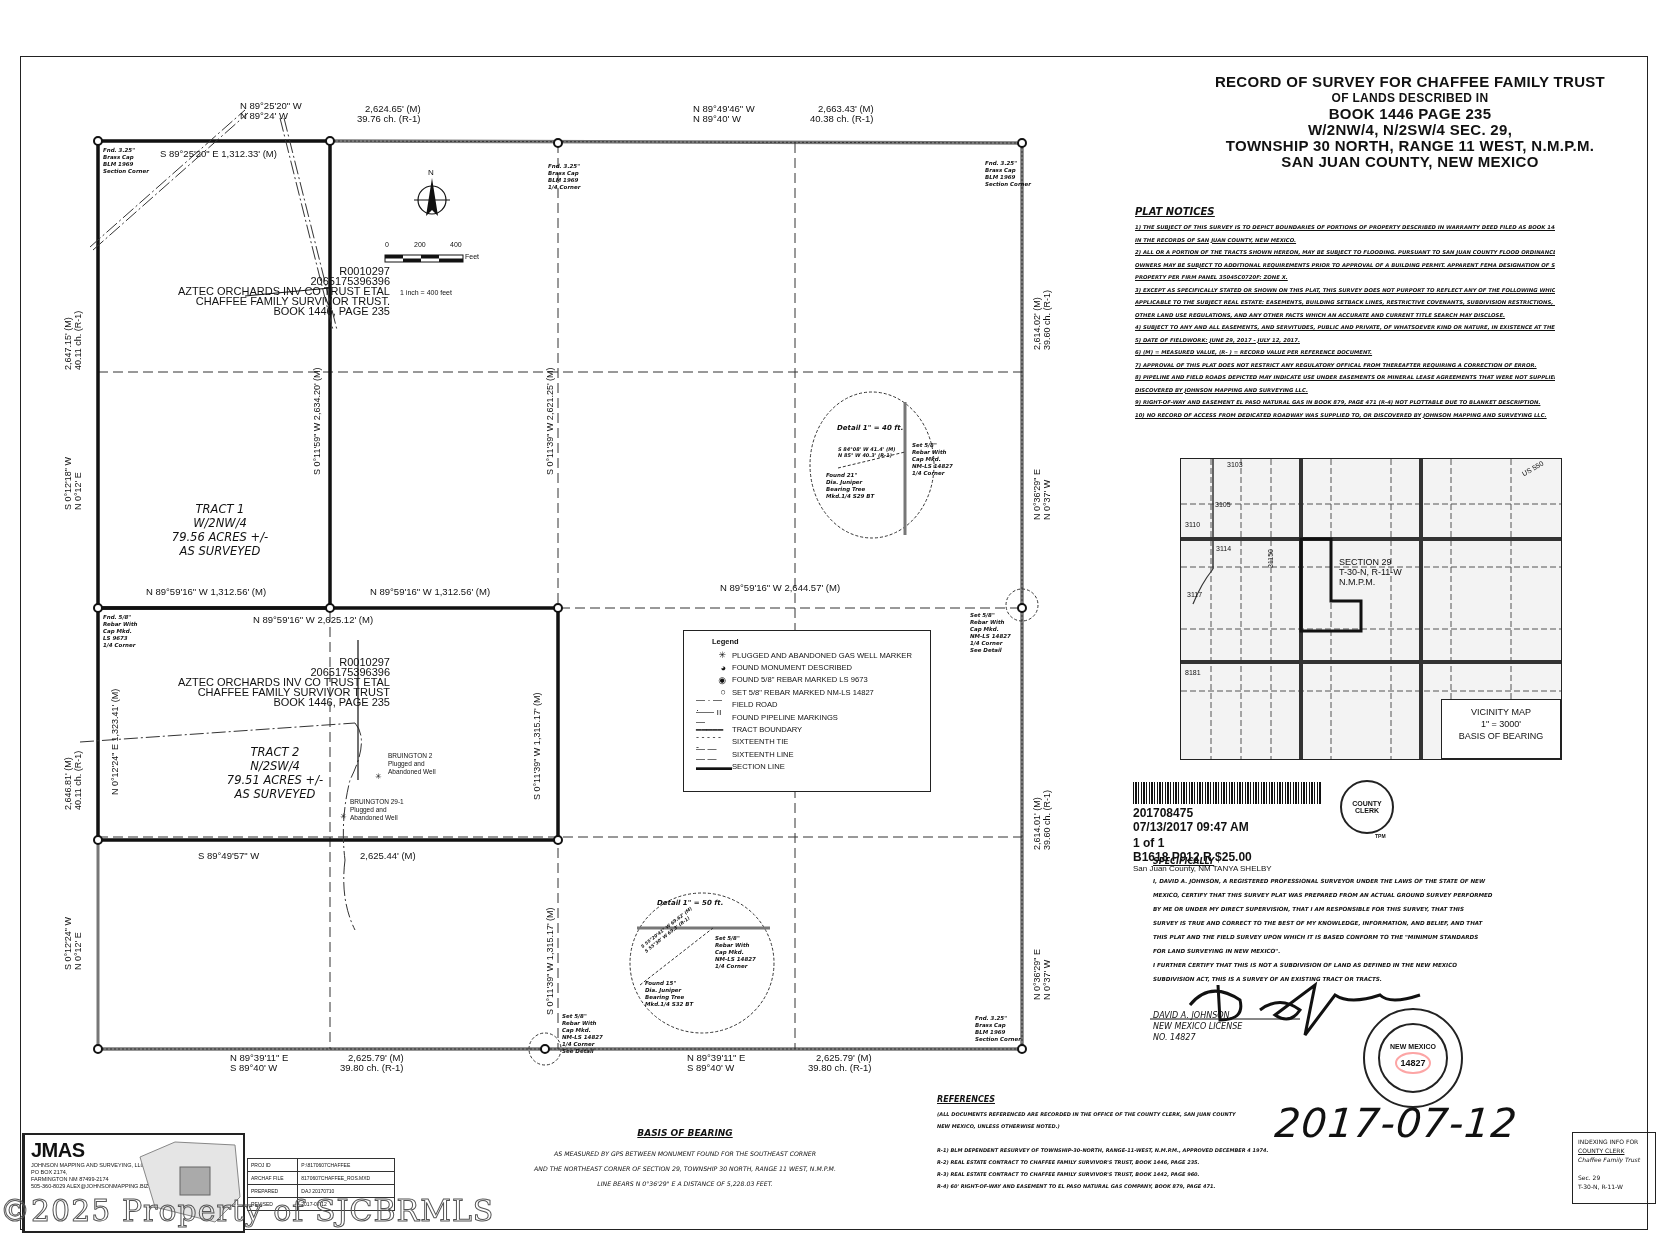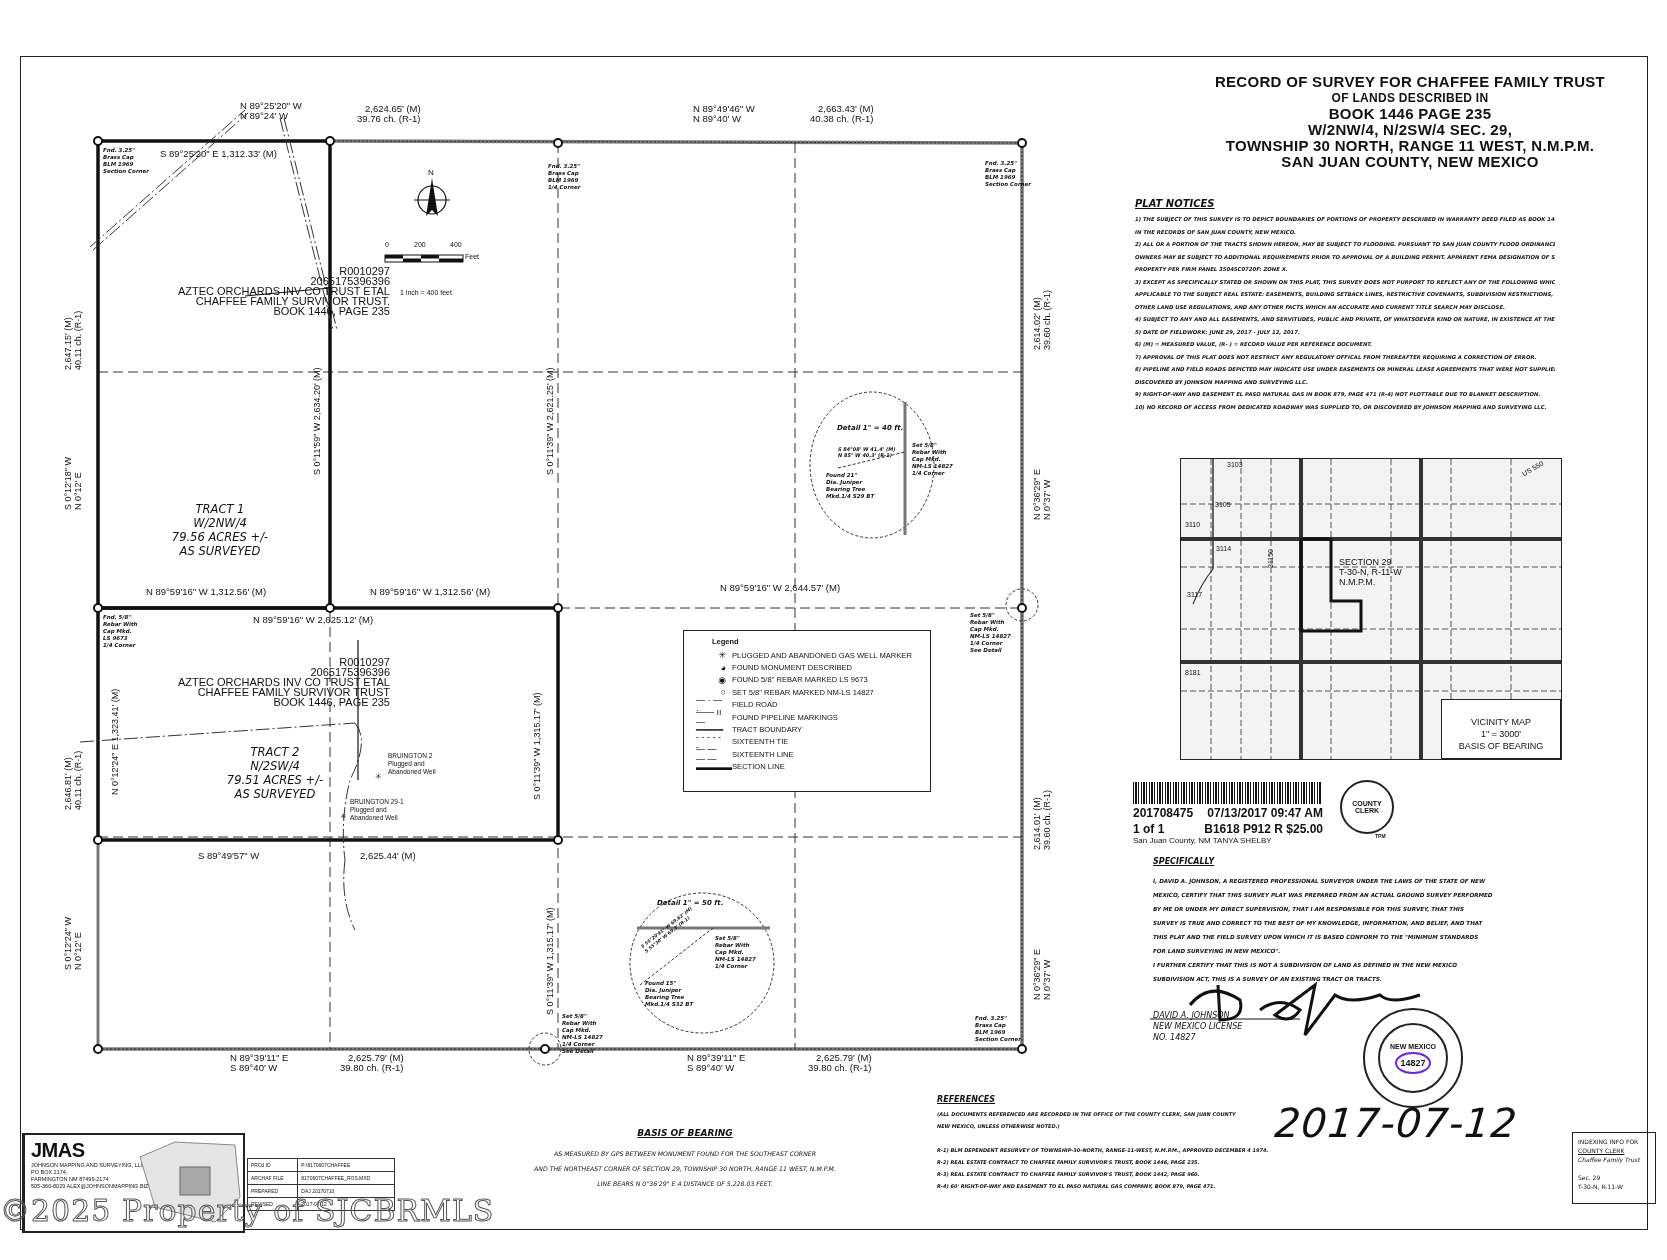--- a/index.html
+++ b/index.html
@@ -1,28 +1,28 @@
 <!DOCTYPE html>
 <html><head>
 <meta charset="utf-8">
 <style>
   html,body{margin:0;padding:0;background:#fff;}
   body{width:1667px;height:1260px;position:relative;overflow:hidden;font-family:"Liberation Sans",sans-serif;color:#111;}
   .sheet{position:absolute;left:20px;top:56px;width:1628px;height:1174px;border:1.5px solid #222;box-sizing:border-box;}
   .abs{position:absolute;}
   .title{position:absolute;left:1190px;top:74px;width:440px;text-align:center;font-weight:bold;font-size:15px;line-height:16px;letter-spacing:.3px;}
   .title div{white-space:nowrap;}
-  .notices{position:absolute;left:1135px;top:198px;width:420px;}
+  .notices{position:absolute;left:1135px;top:206px;width:420px;text-decoration:underline;}
   .notices h3{margin:0 0 4px 0;font-size:10px;text-decoration:underline;font-family:"DejaVu Sans",sans-serif;font-style:italic;font-weight:bold;}
   .notices p{margin:0;font-size:5.3px;line-height:12.5px;font-family:"DejaVu Sans",sans-serif;font-style:italic;font-weight:bold;white-space:nowrap;overflow:hidden;}
   .vmap{position:absolute;left:1180px;top:458px;width:380px;height:300px;border:1.5px solid #222;background:#f3f3f3;overflow:hidden;}
-  .vbox{position:absolute;right:0;bottom:0;width:120px;height:60px;background:#fff;border:1.5px solid #222;text-align:center;font-size:9px;line-height:12px;padding-top:16px;box-sizing:border-box;}
+  .vbox{position:absolute;right:0;bottom:0;width:120px;height:60px;background:#fff;border:1.5px solid #222;text-align:center;font-size:9px;line-height:12px;padding-top:6px;box-sizing:border-box;}
   .recording{position:absolute;left:1133px;top:782px;width:220px;}
   .barcode{height:22px;width:188px;background:repeating-linear-gradient(90deg,#111 0 1px,#fff 1px 2px,#111 2px 4px,#fff 4px 5px,#111 5px 6px,#fff 6px 8px);}
-  .rec1{font-weight:bold;font-size:12px;display:flex;justify-content:space-between;width:190px;margin-top:2px;}
+  .rec1{font-weight:bold;font-size:12px;display:flex;justify-content:space-between;width:190px;margin-top:2px;flex-direction:column;}
   .rec2{font-size:8px;}
   .seal{position:absolute;border-radius:50%;border:2px solid #222;display:flex;align-items:center;justify-content:center;text-align:center;font-weight:bold;}
   .cert{position:absolute;left:1153px;top:857px;width:420px;}
   .cert h3{margin:0 0 8px 0;font-size:8px;text-decoration:underline;font-family:"DejaVu Sans",sans-serif;font-style:italic;font-weight:bold;}
   .cert p{margin:0;font-size:5.6px;line-height:14px;font-family:"DejaVu Sans",sans-serif;font-style:italic;font-weight:bold;white-space:nowrap;}
   .sigblock{position:absolute;left:1153px;top:1010px;font-size:8px;line-height:11px;font-family:"DejaVu Sans",sans-serif;font-style:italic;}
   .refs{position:absolute;left:900px;top:1095px;width:560px;margin-left:37px;}
   .refs h3{margin:0 0 4px 0;font-size:8px;text-decoration:underline;font-family:"DejaVu Sans",sans-serif;font-style:italic;font-weight:bold;}
   .refs p{margin:0;font-size:5px;line-height:12px;font-family:"DejaVu Sans",sans-serif;font-style:italic;font-weight:bold;white-space:nowrap;}
   .bob{position:absolute;left:470px;top:1128px;width:430px;text-align:center;}
@@ -507,21 +507,21 @@
   <line x1="0" y1="44" x2="150" y2="44" stroke="#111" stroke-width="1"></line>
 </svg>
 <div class="sigblock">
     <div>DAVID A. JOHNSON</div>
     <div>NEW MEXICO LICENSE</div>
     <div>NO. 14827</div>
   </div>
 <div class="seal" style="left:1363px;top:1008px;width:96px;height:96px;font-size:8px;">
   <div style="border:2px solid #222;border-radius:50%;width:66px;height:66px;display:flex;flex-direction:column;align-items:center;justify-content:center;">
     <div style="font-size:7px">NEW MEXICO</div>
-    <div style="border:2px solid #6d28d9;border-radius:50%;padding:4px 3px;font-size:9px;margin-top:2px">14827</div>
+    <div style="border:2px solid #fca5a5;border-radius:50%;padding:4px 3px;font-size:9px;margin-top:2px">14827</div>
   </div>
 </div>
 <div class="datewrite">2017-07-12</div>
 
 <div class="refs">
   <h3>REFERENCES</h3>
   <p>(ALL DOCUMENTS REFERENCED ARE RECORDED IN THE OFFICE OF THE COUNTY CLERK, SAN JUAN COUNTY</p>
     <p>NEW MEXICO, UNLESS OTHERWISE NOTED.)</p>
     <p>&nbsp;</p>
   <p>R-1) BLM DEPENDENT RESURVEY OF TOWNSHIP-30-NORTH, RANGE-11-WEST, N.M.P.M., APPROVED DECEMBER 4 1974.</p>

